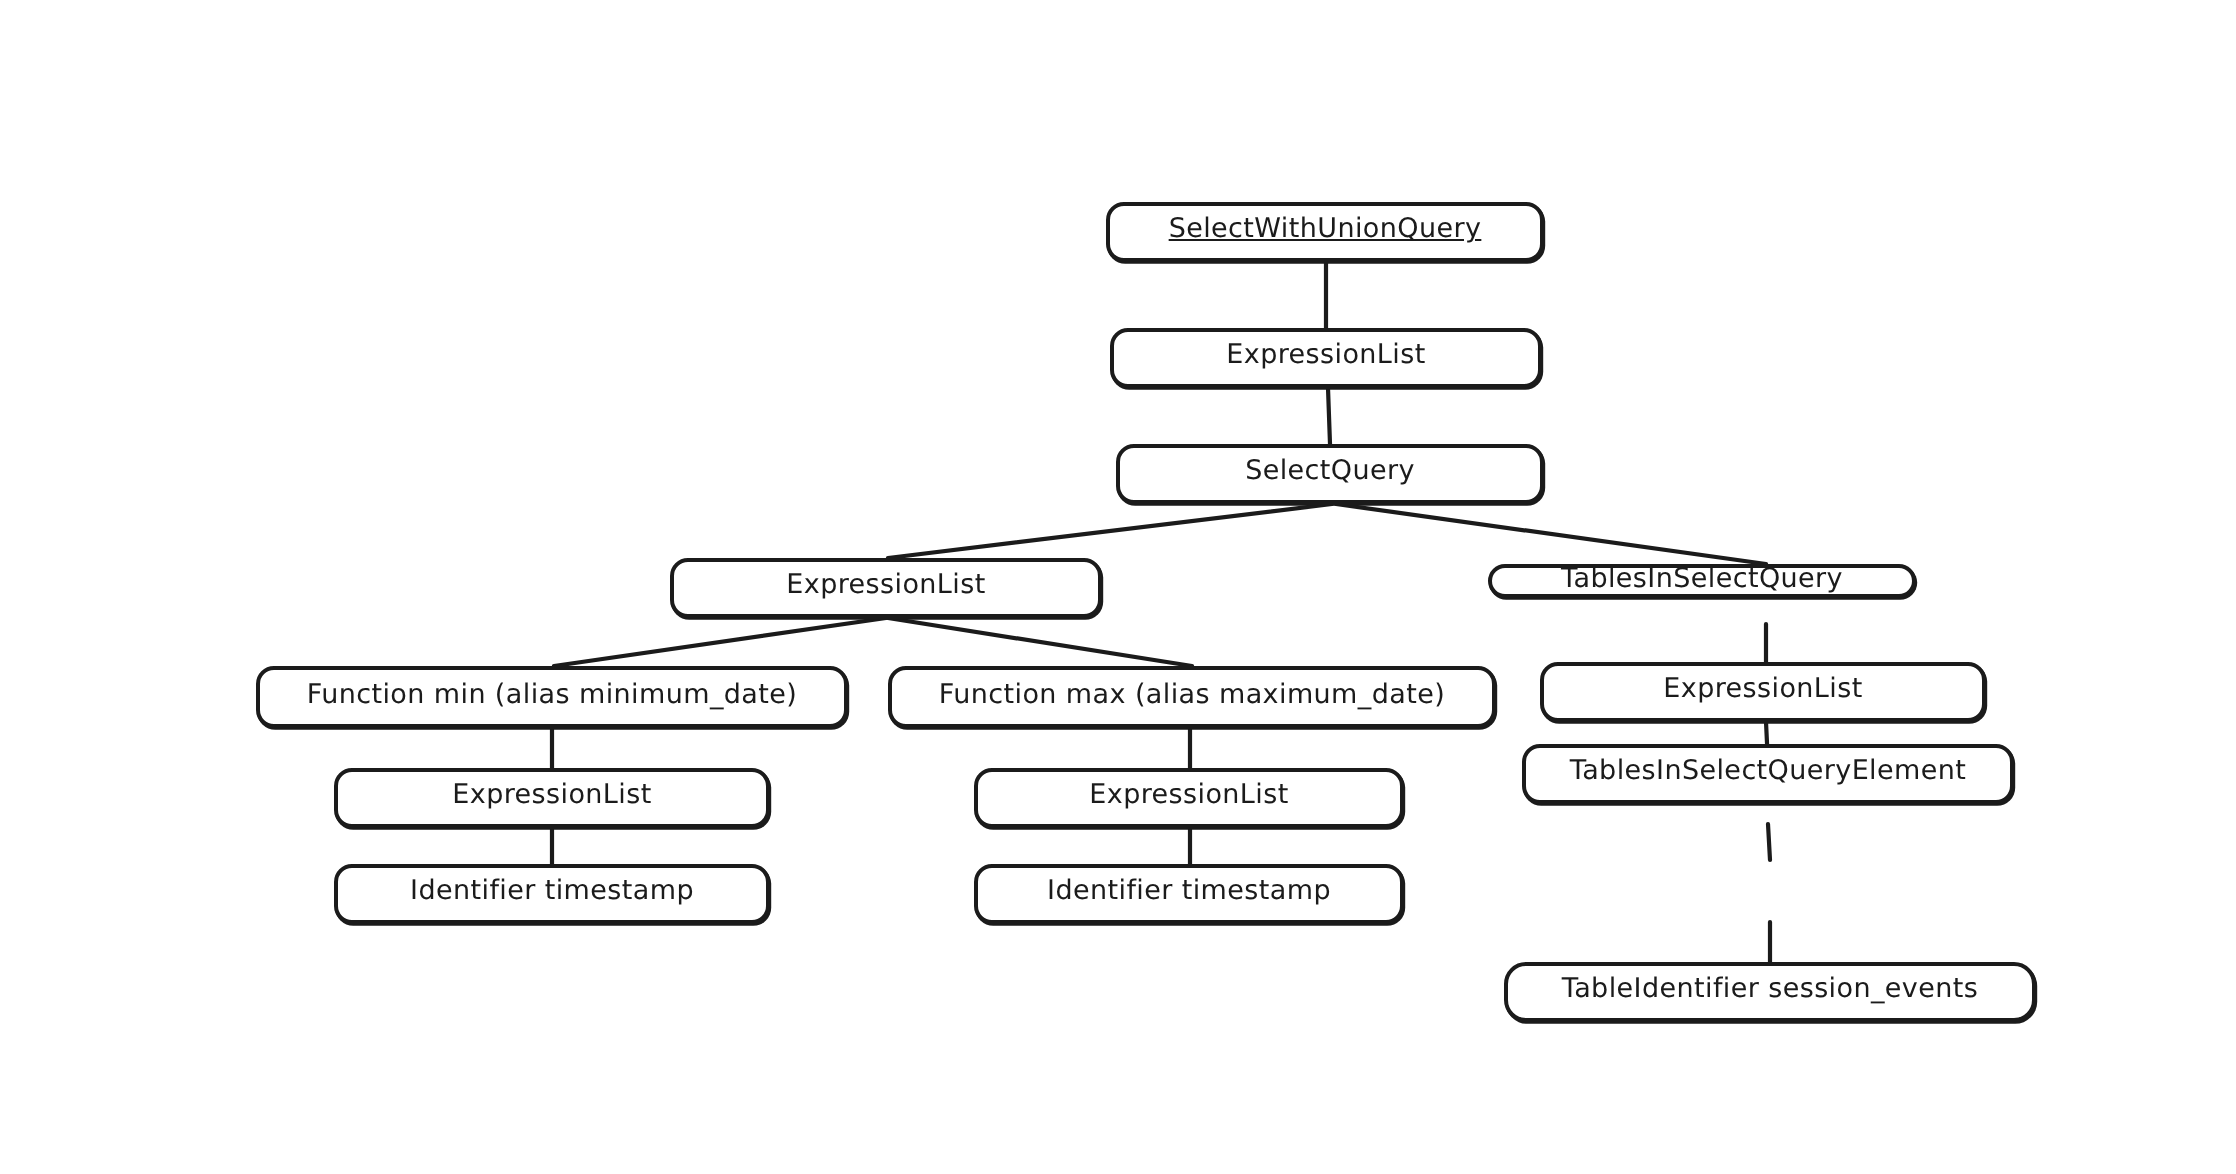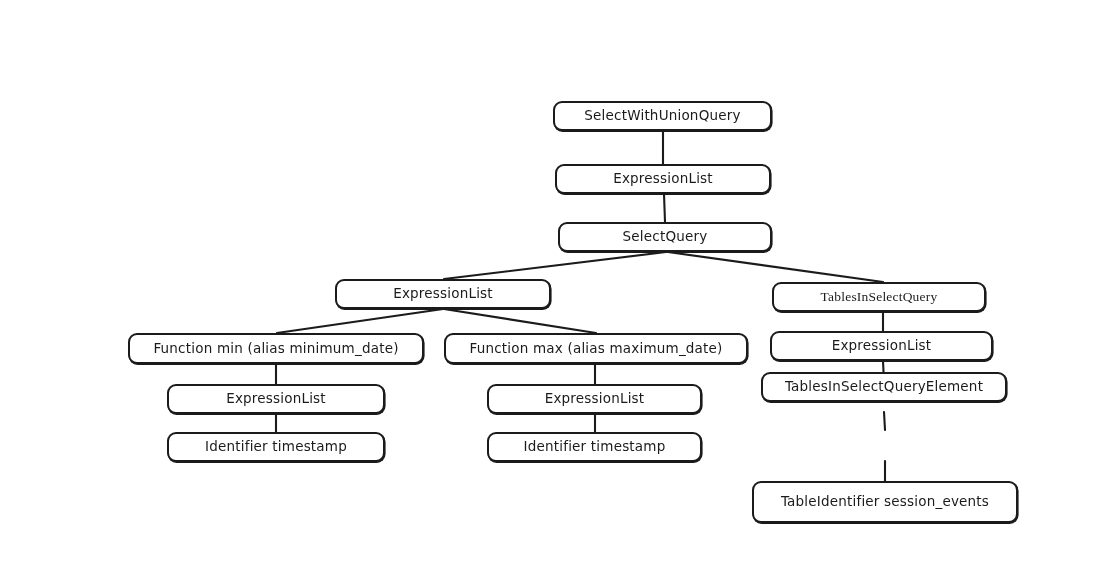--- a/index.html
+++ b/index.html
@@ -58,33 +58,33 @@
       <line x1="444" y1="309" x2="596" y2="333" stroke="#1b1b1b" stroke-width="2.1" stroke-linecap="round"></line>
       <line x1="276" y1="364" x2="276" y2="384" stroke="#1b1b1b" stroke-width="2.1" stroke-linecap="round"></line>
       <line x1="276" y1="414" x2="276" y2="432" stroke="#1b1b1b" stroke-width="2.1" stroke-linecap="round"></line>
       <line x1="595" y1="364" x2="595" y2="384" stroke="#1b1b1b" stroke-width="2.1" stroke-linecap="round"></line>
       <line x1="595" y1="414" x2="595" y2="432" stroke="#1b1b1b" stroke-width="2.1" stroke-linecap="round"></line>
       <line x1="883" y1="312" x2="883" y2="331" stroke="#1b1b1b" stroke-width="2.1" stroke-linecap="round"></line>
       <line x1="883" y1="361" x2="884" y2="382" stroke="#1b1b1b" stroke-width="2.1" stroke-linecap="round"></line>
       <line x1="884" y1="412" x2="885" y2="430" stroke="#1b1b1b" stroke-width="2.1" stroke-linecap="round"></line>
       <line x1="885" y1="461" x2="885" y2="481" stroke="#1b1b1b" stroke-width="2.1" stroke-linecap="round"></line>
     </svg>
-<div class="node" style="left: 553px; top: 101px; width: 219px; height: 30px;">
+<div class="node" style="left: 553px; top: 101px; width: 219px; height: 30px; text-decoration: underline;">
       <span class="node-label">SelectWithUnionQuery</span>
     </div>
     <div class="node" style="left: 555px; top: 164px; width: 216px; height: 30px;">
       <span class="node-label">ExpressionList</span>
     </div>
     <div class="node" style="left: 558px; top: 222px; width: 214px; height: 30px;">
       <span class="node-label">SelectQuery</span>
     </div>
     <div class="node" style="left: 335px; top: 279px; width: 216px; height: 30px;">
       <span class="node-label">ExpressionList</span>
     </div>
-    <div class="node" style="left: 772px; top: 282px; width: 214px; height: 30px; font-family: Liberation Serif, serif;">
+    <div class="node" style="left: 744px; top: 282px; width: 214px; height: 17px;">
       <span class="node-label">TablesInSelectQuery</span>
     </div>
     <div class="node" style="left: 128px; top: 333px; width: 296px; height: 31px;">
       <span class="node-label">Function min (alias minimum_date)</span>
     </div>
     <div class="node" style="left: 444px; top: 333px; width: 304px; height: 31px;">
       <span class="node-label">Function max (alias maximum_date)</span>
     </div>
     <div class="node" style="left: 770px; top: 331px; width: 223px; height: 30px;">
       <span class="node-label">ExpressionList</span>
@@ -97,16 +97,16 @@
     </div>
     <div class="node" style="left: 761px; top: 372px; width: 246px; height: 30px;">
       <span class="node-label">TablesInSelectQueryElement</span>
     </div>
     <div class="node" style="left: 167px; top: 432px; width: 218px; height: 30px;">
       <span class="node-label">Identifier timestamp</span>
     </div>
     <div class="node" style="left: 487px; top: 432px; width: 215px; height: 30px;">
       <span class="node-label">Identifier timestamp</span>
     </div>
-    <div class="node" style="left: 752px; top: 481px; width: 266px; height: 42px;">
+    <div class="node" style="left: 752px; top: 481px; width: 266px; height: 30px; border-radius: 11px;">
       <span class="node-label">TableIdentifier session_events</span>
     </div>
   </div>
 
 </body></html>

